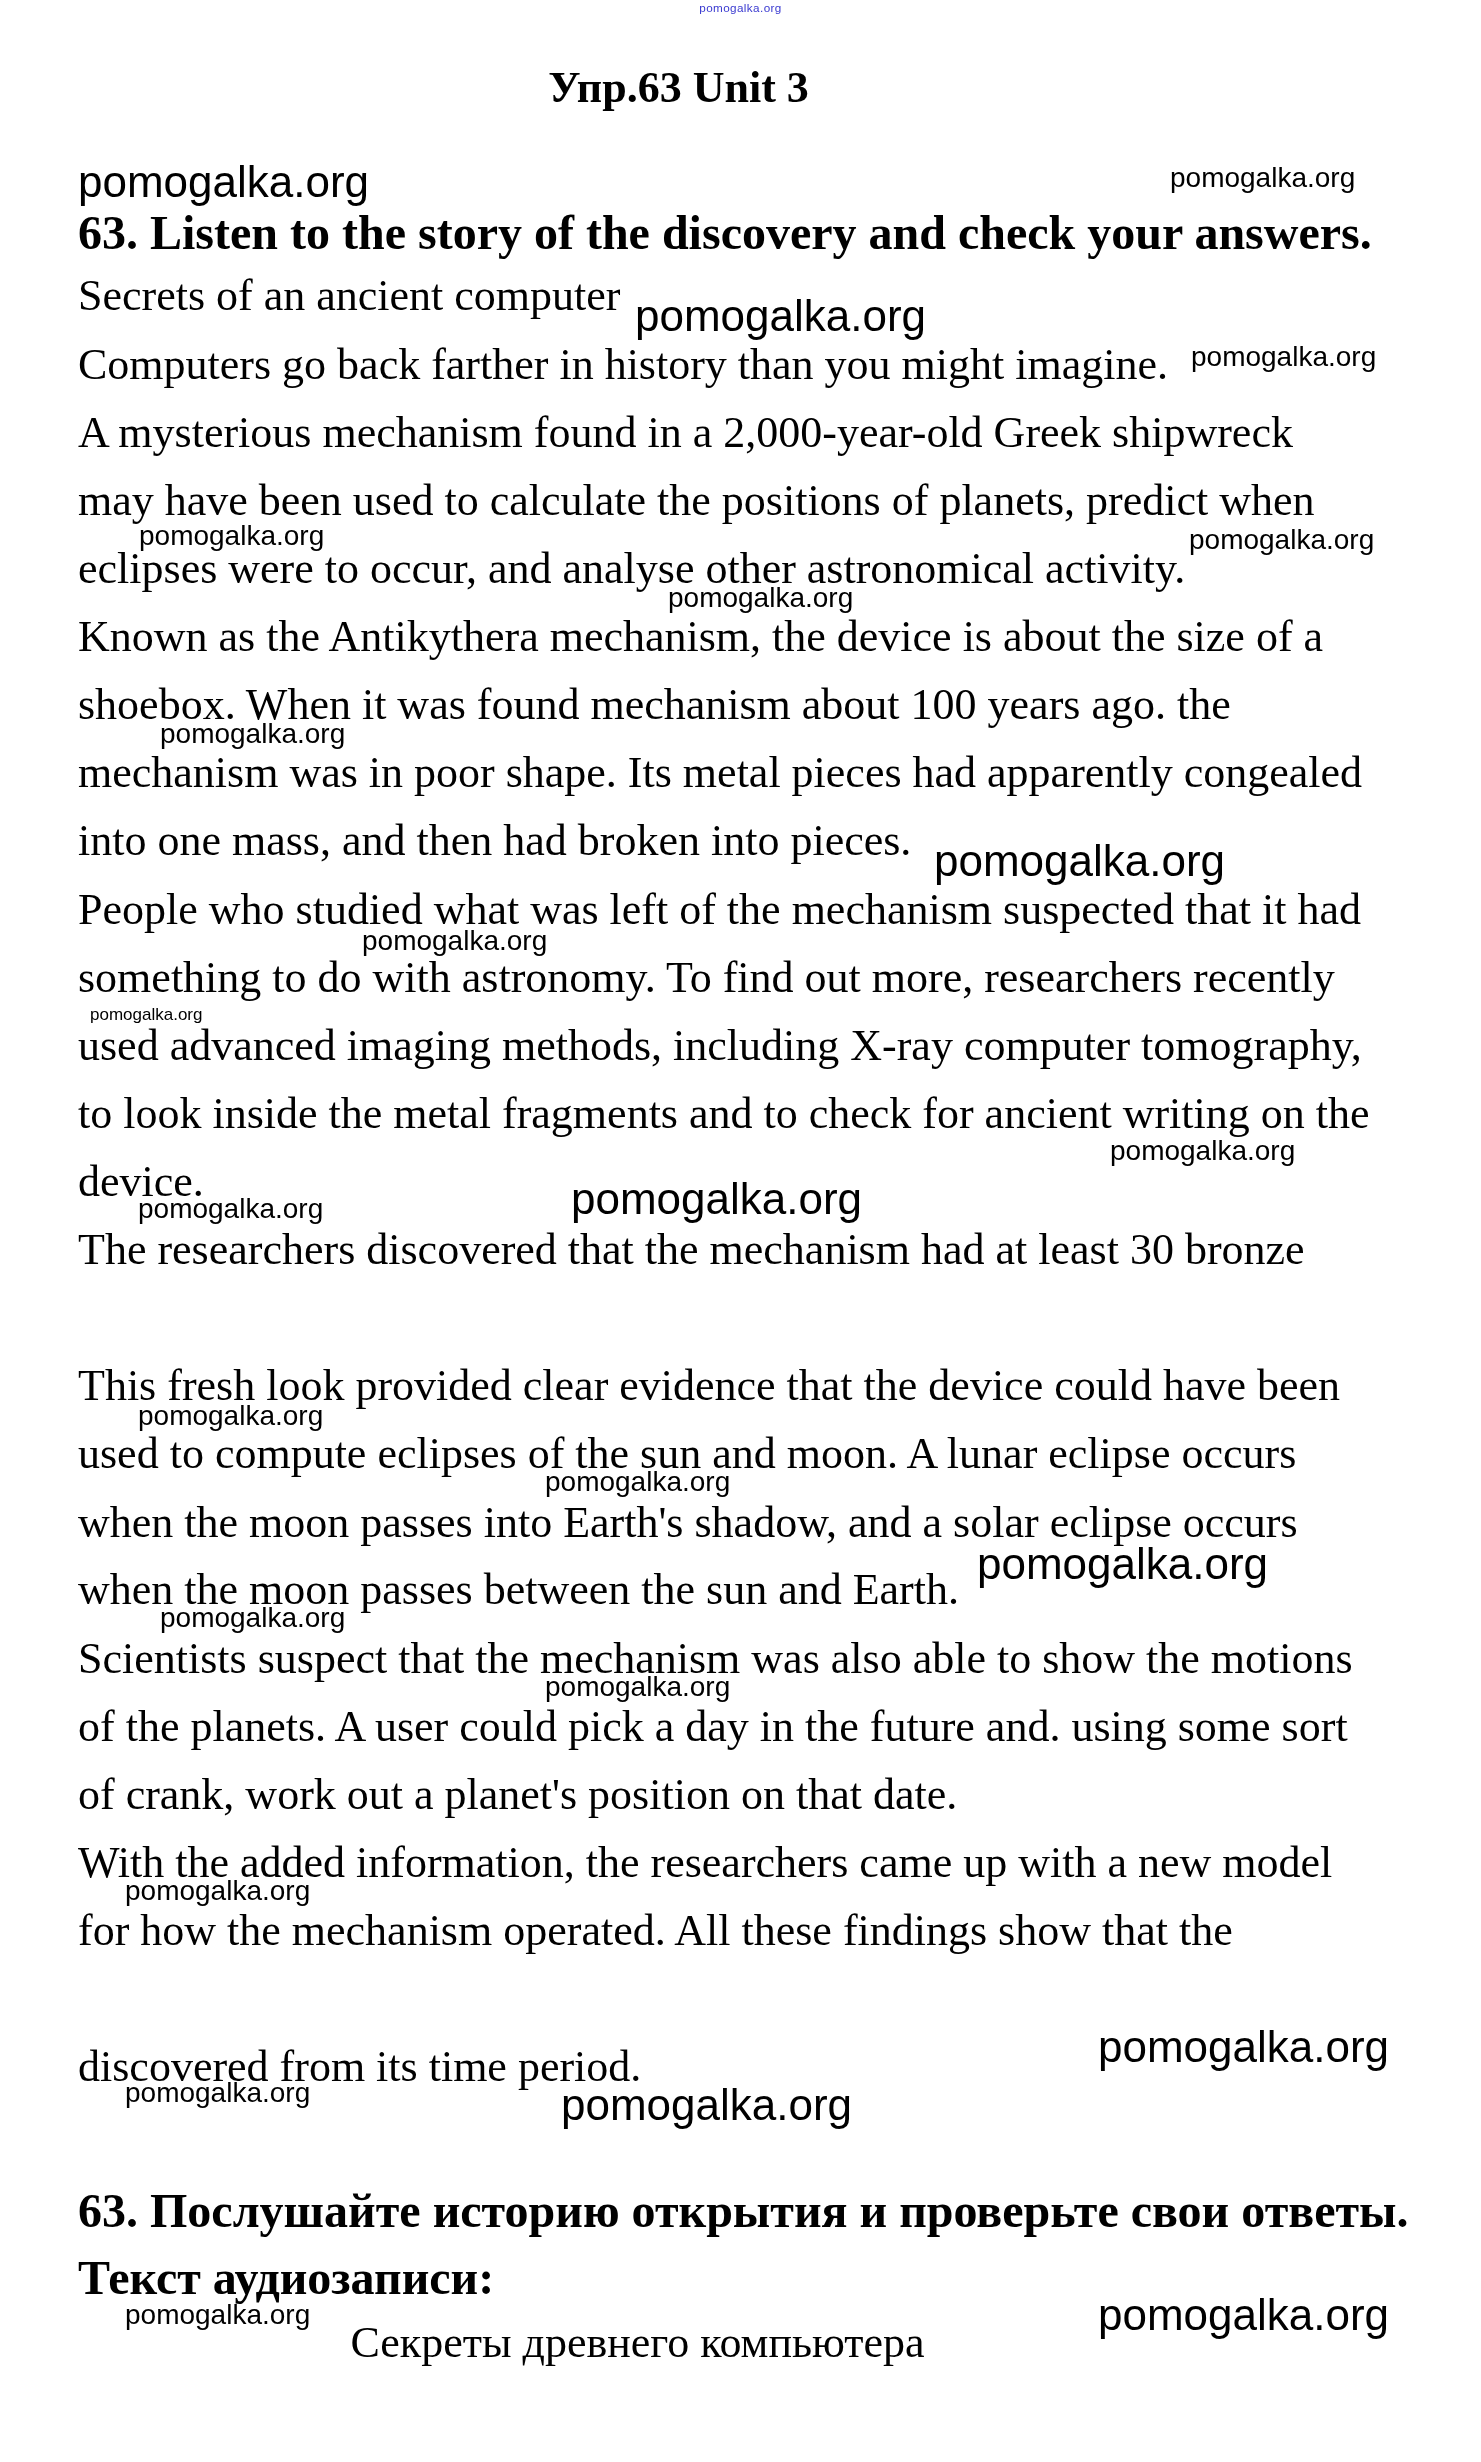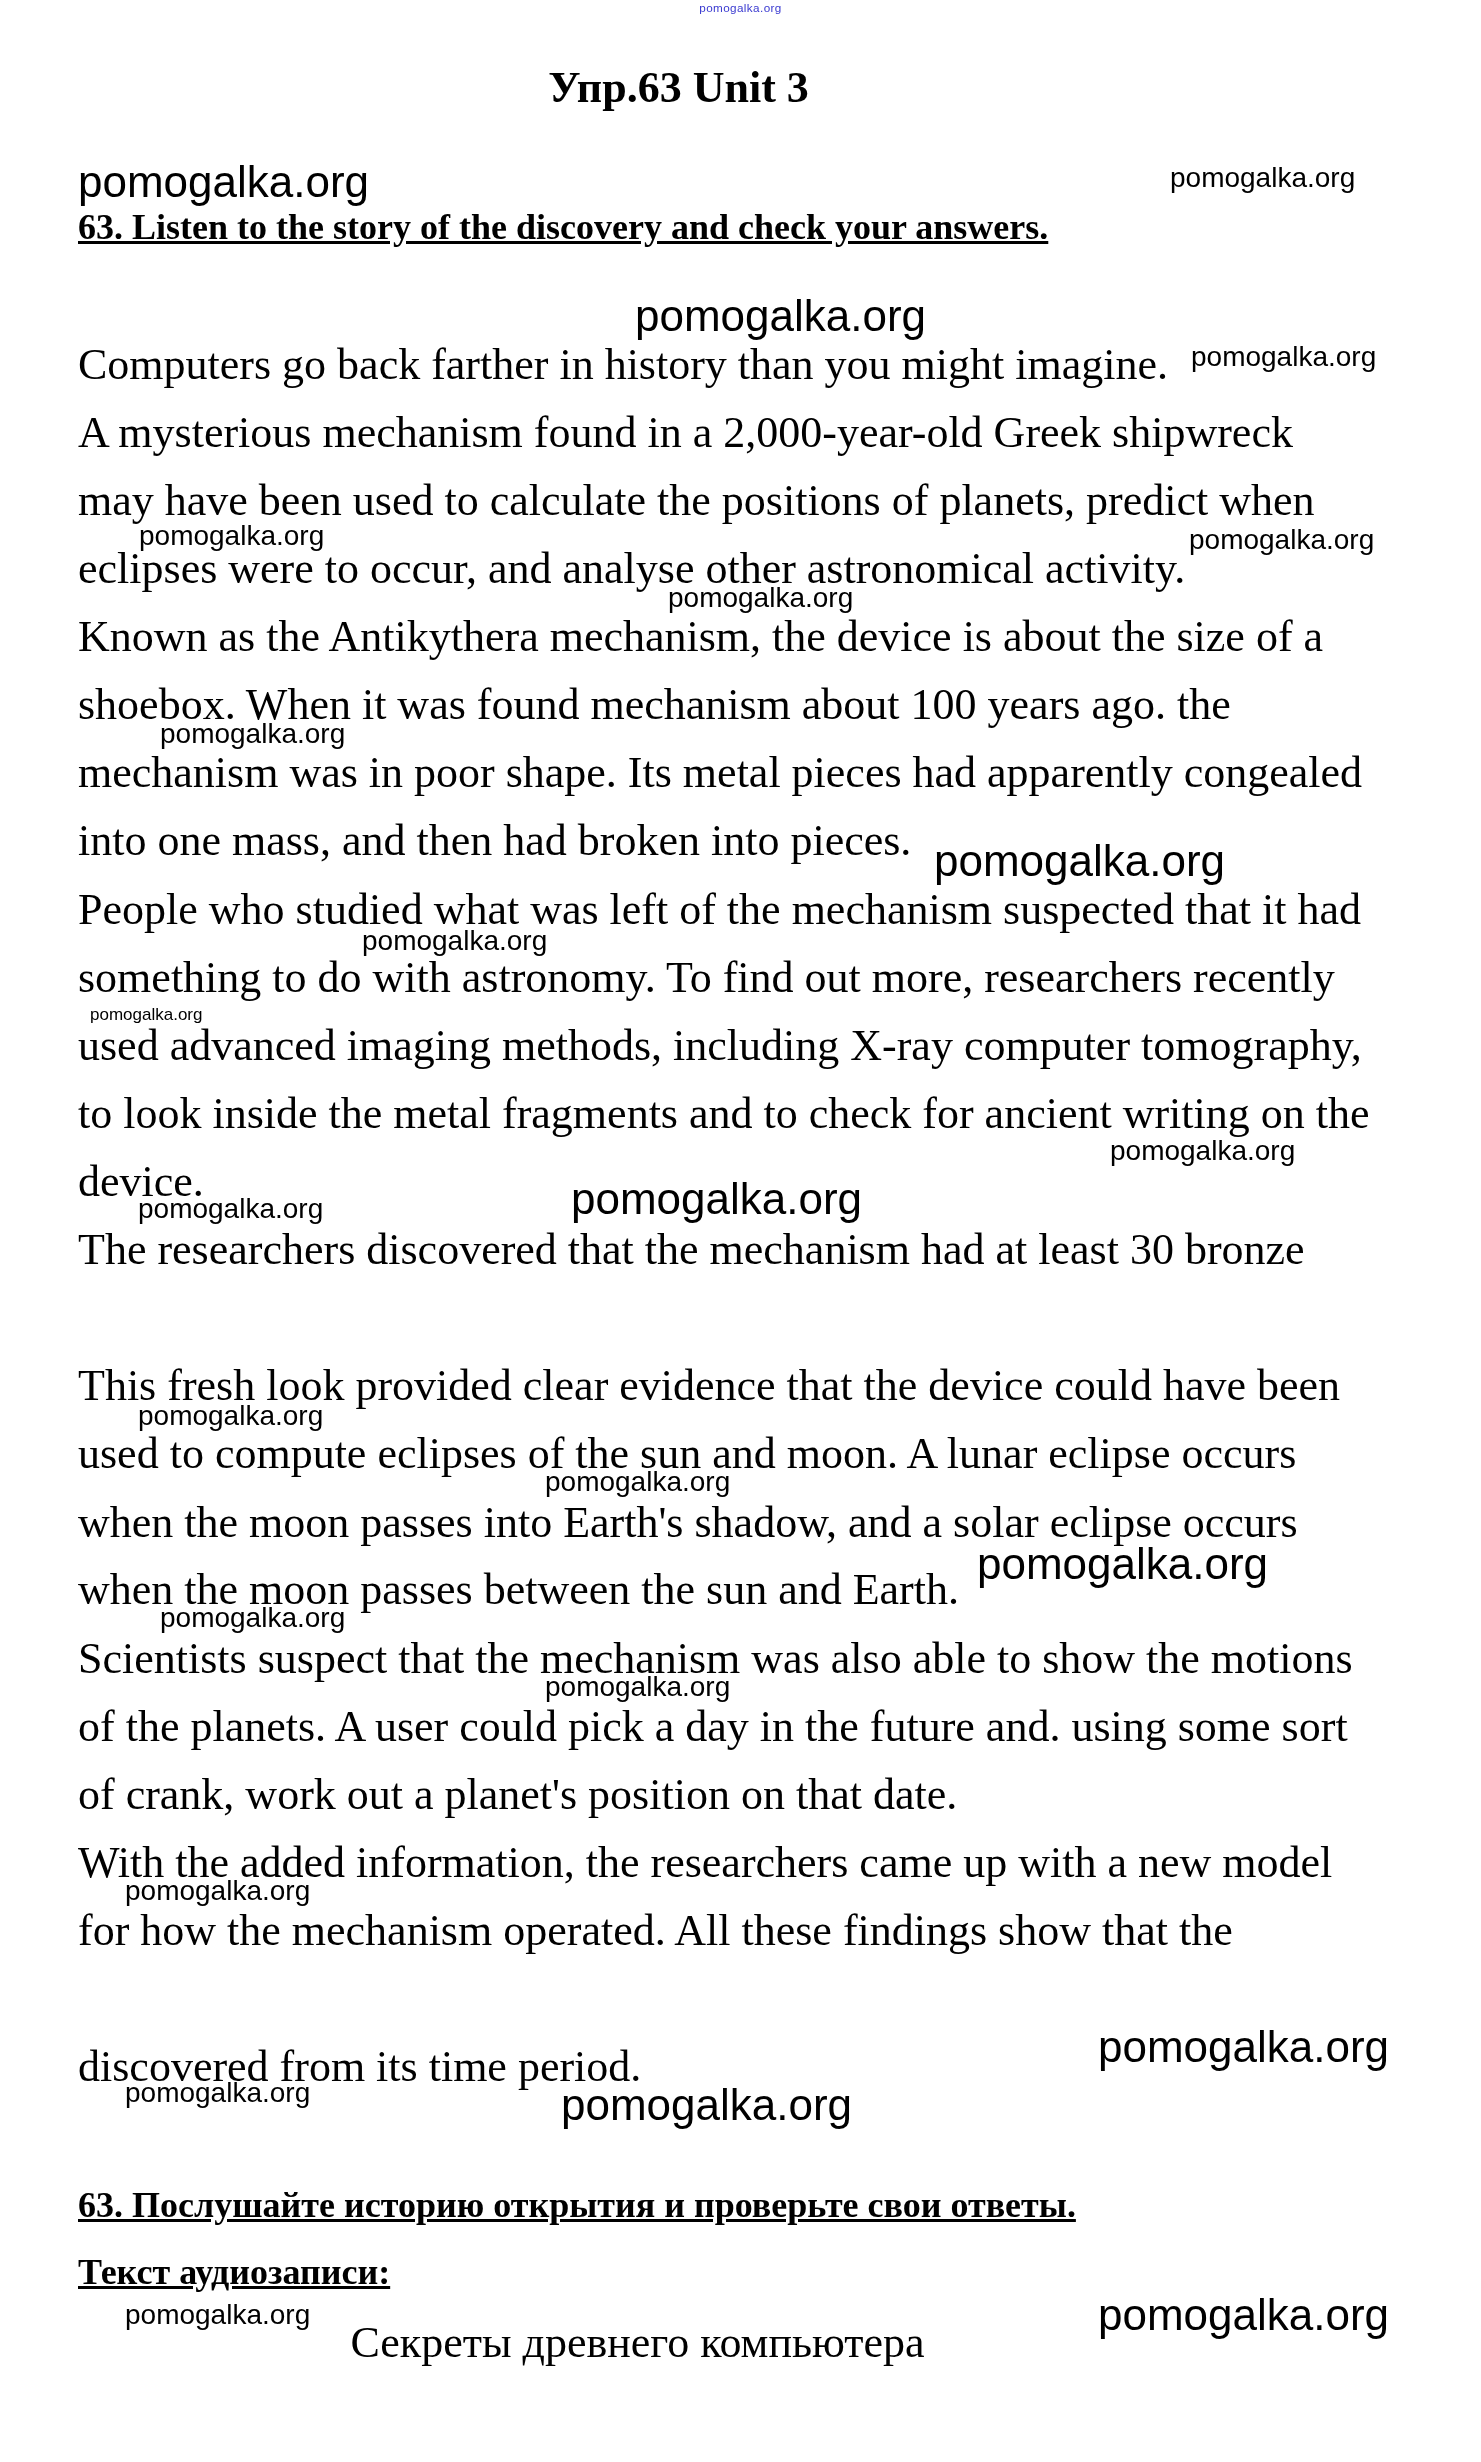--- a/index.html
+++ b/index.html
@@ -4,38 +4,39 @@
 <style>
   html, body { margin: 0; padding: 0; background: #ffffff; }
   body { width: 1481px; height: 2462px; position: relative; overflow: hidden; }
   .page { position: absolute; left: 0; top: 0; width: 1481px; height: 2462px; background: #fff; }
   .serif { font-family: "Liberation Serif", "DejaVu Serif", serif; color: #000; }
   .wm { position: absolute; font-family: "Liberation Sans", "DejaVu Sans", sans-serif; color: #000; white-space: nowrap; line-height: 1; }
   .wm-top { font-size: 11.7px; color: #3a3ad0; left: 0; width: 1481px; text-align: center; top: 1.6px; letter-spacing: 0.4px; }
   .wm-s { font-size: 28px; }
   .wm-l { font-size: 44px; }
   .title { position: absolute; top: 66px; left: 0; width: 1357px; text-align: center; font-weight: bold; font-size: 44px; line-height: 1; }
-  .heading { position: absolute; left: 78px; font-weight: bold; font-size: 36px; line-height: 1; white-space: nowrap; text-decoration: underline; }
+  .heading { position: absolute; left: 78px; font-weight: bold; font-size: 48px; line-height: 1; white-space: nowrap; }
   .line { position: absolute; left: 78px; font-size: 44px; line-height: 1; white-space: nowrap; }
   .centered { position: absolute; left: 0; width: 1275px; text-align: center; font-size: 44px; line-height: 1; }
 </style>
 </head>
 <body>
 
 <div class="page">
 
   <div class="wm wm-top">pomogalka.org</div>
 
   <div class="title serif">Упр.63 Unit 3</div>
 
   <div class="wm wm-l" style="left:78px; top:160px;">pomogalka.org</div>
   <div class="wm wm-s" style="left:1170px; top:164px;">pomogalka.org</div>
 
   <div class="heading serif" style="top:209px;">63. Listen to the story of the discovery and check your answers.</div>
 
+  <div class="line serif" style="top:274px;">Secrets of an ancient computer</div>
   <div class="wm wm-l" style="left:635px; top:294px;">pomogalka.org</div>
 
   <div class="line serif" style="top:343px;">Computers go back farther in history than you might imagine.</div>
   <div class="wm wm-s" style="left:1191px; top:343px;">pomogalka.org</div>
 
   <div class="line serif" style="top:411px;">A mysterious mechanism found in a 2,000-year-old Greek shipwreck</div>
   <div class="line serif" style="top:479px;">may have been used to calculate the positions of planets, predict when</div>
 
   <div class="wm wm-s" style="left:139px; top:522px;">pomogalka.org</div>
   <div class="wm wm-s" style="left:1189px; top:526px;">pomogalka.org</div>

